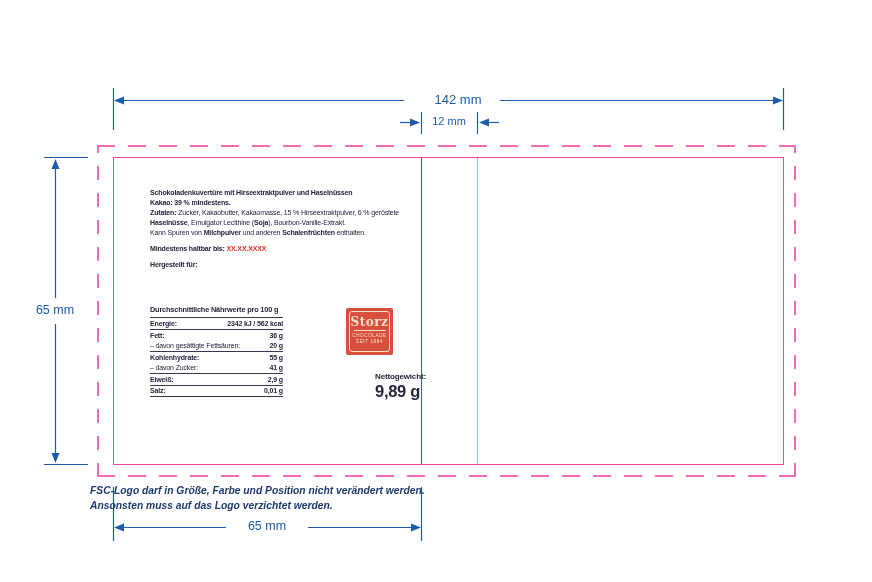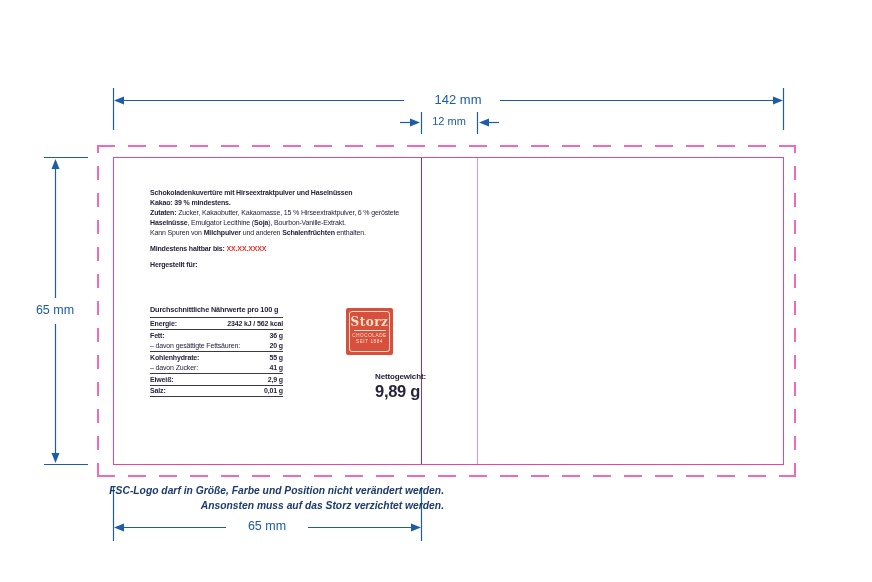--- a/index.html
+++ b/index.html
@@ -56,21 +56,21 @@
     display:flex;flex-direction:column;align-items:center;}
   .logo .brand{font-family:"DejaVu Serif",serif;color:var(--logo-cream);
     font-size:12px;font-weight:600;letter-spacing:0.5px;margin-top:4px;line-height:13px;}
   .logo .rule{width:32px;border-top:0.8px solid var(--logo-cream);margin:1px 0 2px 0;}
   .logo .sub{color:var(--logo-cream);font-size:4.6px;letter-spacing:0.6px;line-height:5.6px;}
 
   .netto{position:absolute;left:338px;top:372px;color:var(--ink);margin-left:37px;}
   .netto .nlab{font-weight:bold;font-size:8px;letter-spacing:-0.15px;}
   .netto .nval{font-weight:bold;font-size:16.5px;letter-spacing:-0.3px;margin-top:1px;}
 
-  .fsc{position:absolute;left:90px;top:484px;width:354px;text-align:right;
+  .fsc{position:absolute;left:90px;top:484px;width:354px;text-align:left;
     color:var(--fsc-navy);font-size:10.3px;font-weight:bold;font-style:italic;line-height:14.5px;}
 </style>
 </head>
 <body>
 
 <div class="canvas">
 
   <svg class="dims">
     <g>
       <line class="dl" x1="113.5" y1="88" x2="113.5" y2="130"></line>
@@ -167,16 +167,16 @@
     </div>
   </div>
 
   <div class="netto">
     <div class="nlab">Nettogewicht:</div>
     <div class="nval">9,89 g</div>
   </div>
 
   <div class="fsc">
     <div>FSC-Logo darf in Größe, Farbe und Position nicht verändert werden.</div>
-    <div>Ansonsten muss auf das Storz verzichtet werden.</div>
+    <div>Ansonsten muss auf das Logo verzichtet werden.</div>
   </div>
 
 </div>
 
 </body></html>

